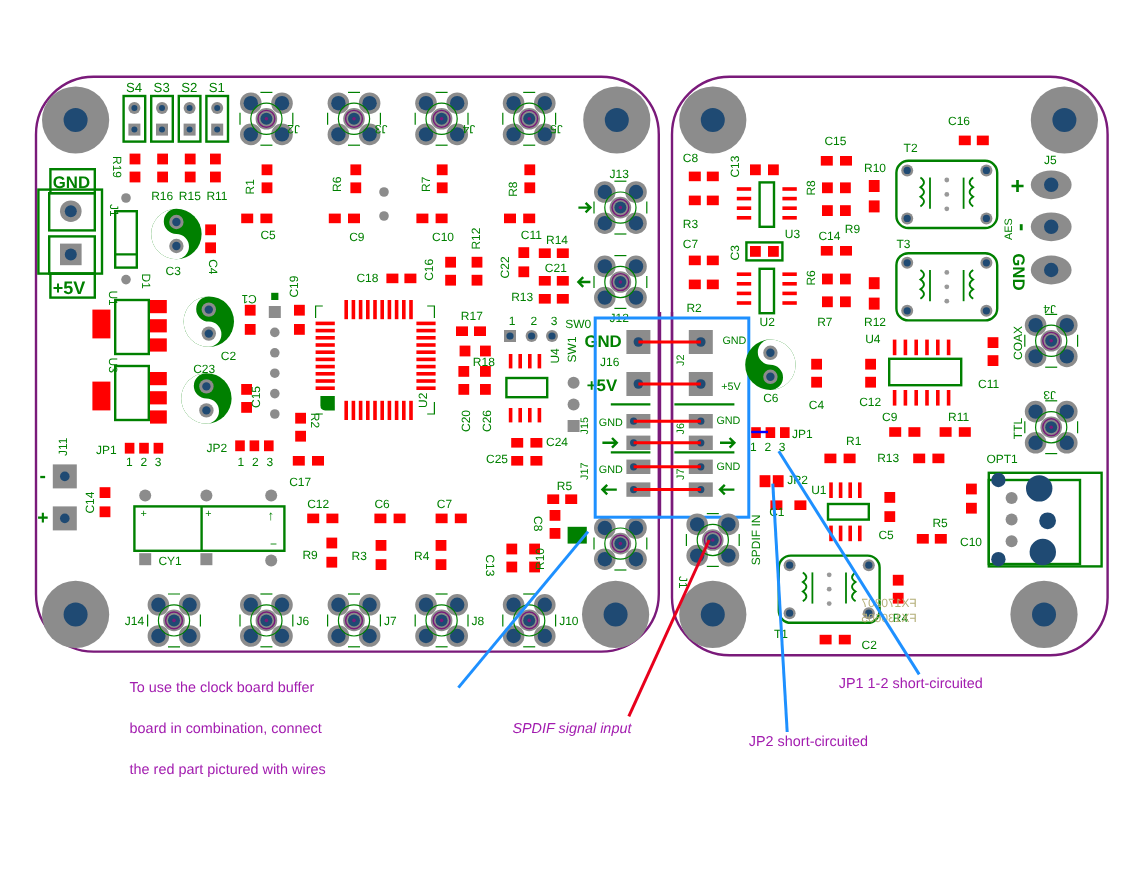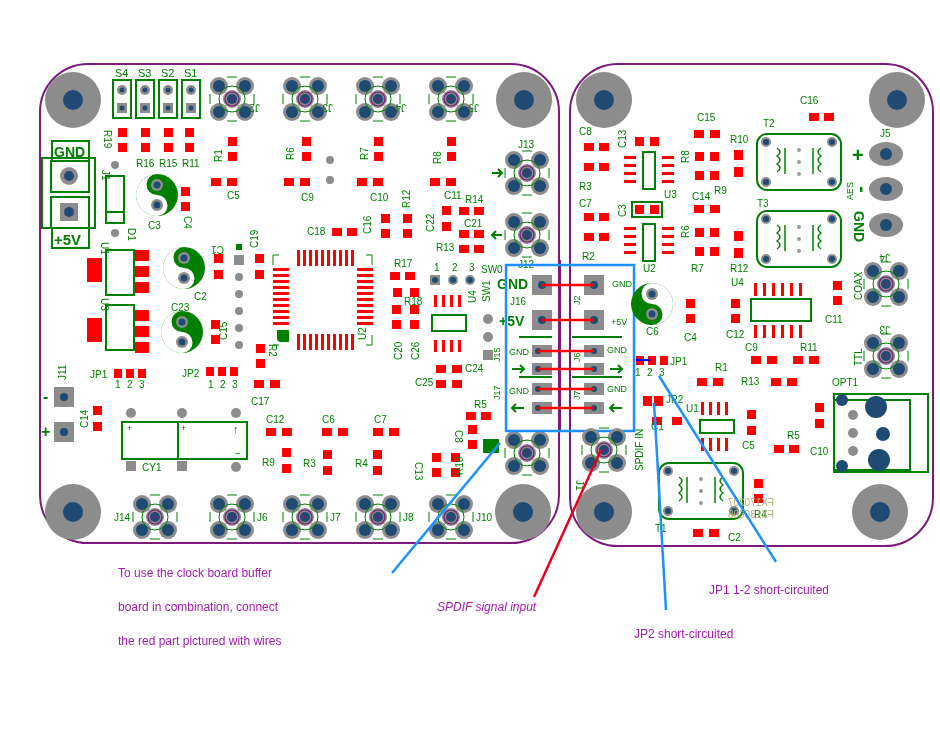--- a/index.html
+++ b/index.html
@@ -1,17 +1,17 @@
 <!DOCTYPE html>
 <html><head>
 <meta charset="utf-8">
 <style>
   html, body { margin:0; padding:0; background:#ffffff; }
   body { width:940px; height:738px; position:relative; overflow:hidden; font-family:"Liberation Sans", sans-serif; }
-  #stage { position:absolute; left:14px; top:0; width:804px; height:738px; }
+  #stage { position:absolute; left:4px; top:0; width:804px; height:738px; }
   .ann { position:absolute; color:#a21caf; font-size:12px; font-family:"Liberation Sans", sans-serif; line-height:1; white-space:nowrap; }
   svg text { font-family:"Liberation Sans", sans-serif; }
 </style>
 </head>
 <body>
 
 <div id="stage">
 <svg id="pcb" width="940" height="738" viewBox="0 0 940 738" xmlns="http://www.w3.org/2000/svg">
   <defs>
     <g id="smaconn">
@@ -749,15 +749,15 @@
     <line x1="520" y1="597" x2="587" y2="450" stroke="#e8001c"></line>
     <line x1="652" y1="610" x2="640" y2="403" stroke="#1e90ff"></line>
     <line x1="762" y1="562" x2="645" y2="376" stroke="#1e90ff"></line>
   </g>
 </svg>
 
 <div class="ann" style="left:104px;top:567px;">To use the clock board buffer</div>
 <div class="ann" style="left:104px;top:635px;">the red part pictured with wires</div>
 <div class="ann" style="left:104px;top:601px;">board in combination, connect</div>
 <div class="ann" style="left:423px;top:601px;font-style:italic;">SPDIF signal input</div>
-<div class="ann" style="left:620px;top:612px;margin-top:16px;">JP2 short-circuited</div>
-<div class="ann" style="left:695px;top:563px;margin-top:21px;">JP1 1-2 short-circuited</div>
+<div class="ann" style="left:620px;top:612px;">JP2 short-circuited</div>
+<div class="ann" style="left:695px;top:563px;">JP1 1-2 short-circuited</div>
 </div>
 
 </body></html>

